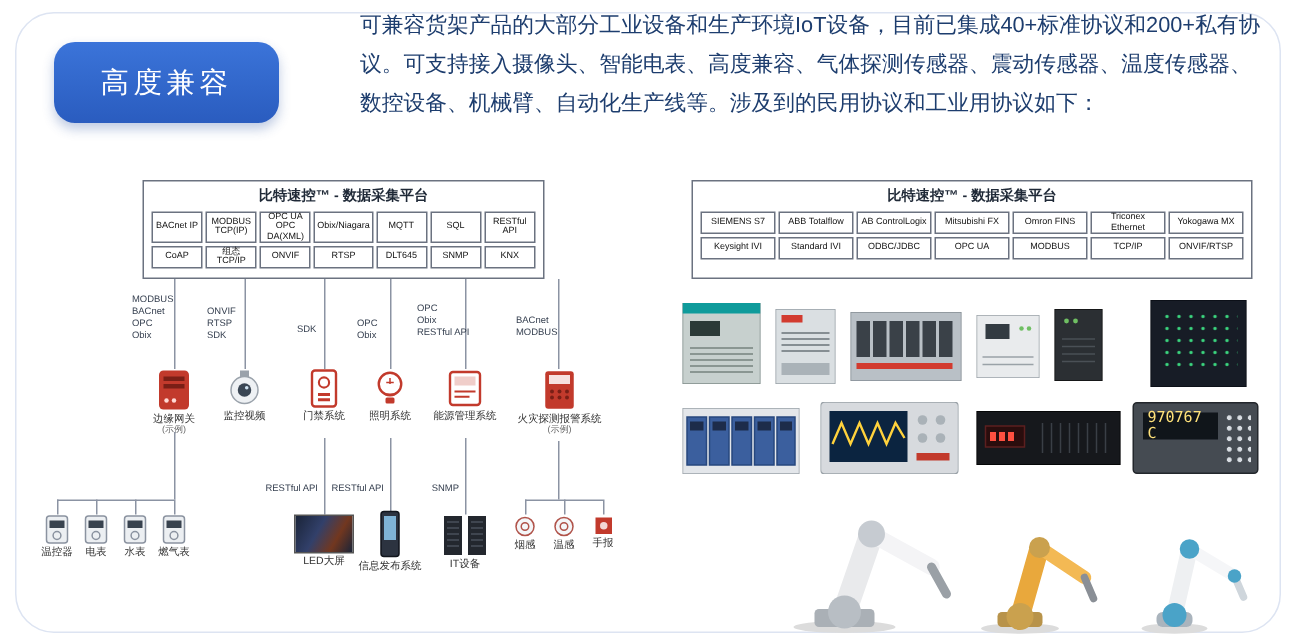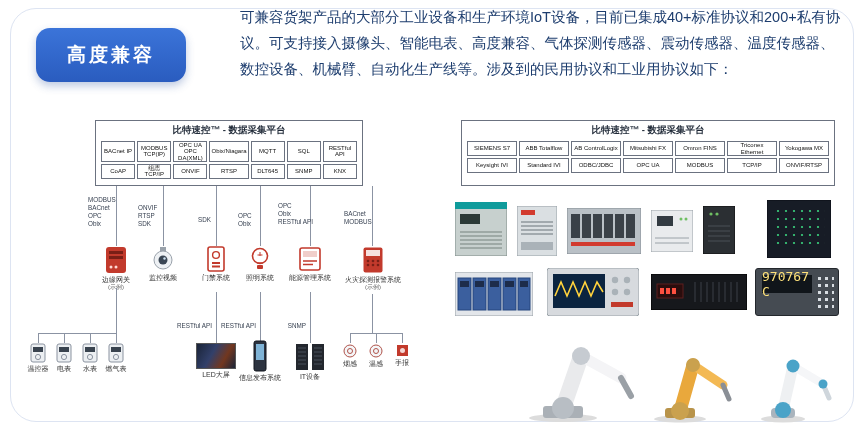--- a/index.html
+++ b/index.html
@@ -1,21 +1,21 @@
 <!DOCTYPE html>
 <html><head>
 <meta charset="utf-8">
 <style>
   html,body{margin:0;padding:0;background:#fff;}
   .page{position:relative;width:863px;height:427px;overflow:hidden;background:#fff;
         font-family:"Liberation Sans","DejaVu Sans",sans-serif;}
   .card{position:absolute;left:10px;top:8px;right:9px;bottom:5px;border:1px solid #dde4f2;border-radius:26px;background:#fff;}
   .badge{position:absolute;left:36px;top:28px;width:150px;height:54px;border-radius:14px;
          background:linear-gradient(180deg,#3b74d9,#2a5cbf);box-shadow:0 4px 8px rgba(40,80,160,.30);
-         color:#fff;font-size:19px;font-weight:bold;letter-spacing:3px;
+         color:#fff;font-size:19px;font-weight:normal;letter-spacing:3px;
          display:flex;align-items:center;justify-content:center;}
   .intro{position:absolute;left:240px;top:4px;width:608px;color:#1d3d6e;font-size:14.5px;line-height:1.8;margin:0;}
 
   
   .diagL{position:absolute;left:20px;top:118px;width:415px;height:306px;}
   .diagR{position:absolute;left:455px;top:118px;width:395px;height:307px;}
 
   
   .pbox{position:absolute;background:#fff;border:1px solid #6b7280;box-sizing:border-box;}
   .pbox-l{left:75px;top:2px;width:268px;height:66px;}
@@ -38,21 +38,21 @@
   .dlbl{font-size:7px;color:#333;text-align:center;margin-top:2px;line-height:1.15;white-space:nowrap;}
   .dnote{font-size:6px;color:#666;text-align:center;line-height:1.1;}
 
   .screen-led{width:38px;height:24px;border:1px solid #555;
       background:linear-gradient(120deg,#1a2438,#32406a 40%,#72371f 70%,#1a2438);}
 
   
   .photo{position:absolute;}
   .mm{position:absolute;left:300px;top:150px;width:82px;height:46px;background:#454b52;border:1px solid #23272c;border-radius:3px;}
   .mm-screen{position:absolute;left:6px;top:6px;width:50px;height:18px;background:#10151a;color:#ffe27a;
-             font-size:13px;font-family:"DejaVu Sans Mono",monospace;display:flex;align-items:center;justify-content:flex-end;padding:0 3px;box-sizing:border-box;}
+             font-size:10px;font-family:"DejaVu Sans Mono",monospace;display:flex;align-items:center;justify-content:flex-end;padding:0 3px;box-sizing:border-box;}
   .mm-btns{position:absolute;right:4px;top:6px;width:18px;bottom:6px;
            background-image:radial-gradient(circle,#d8dde2 1.5px,transparent 1.8px);background-size:7px 7px;}
 </style>
 </head>
 <body>
 
 <div class="page">
   <div class="card"></div>
 
   <div class="badge">

